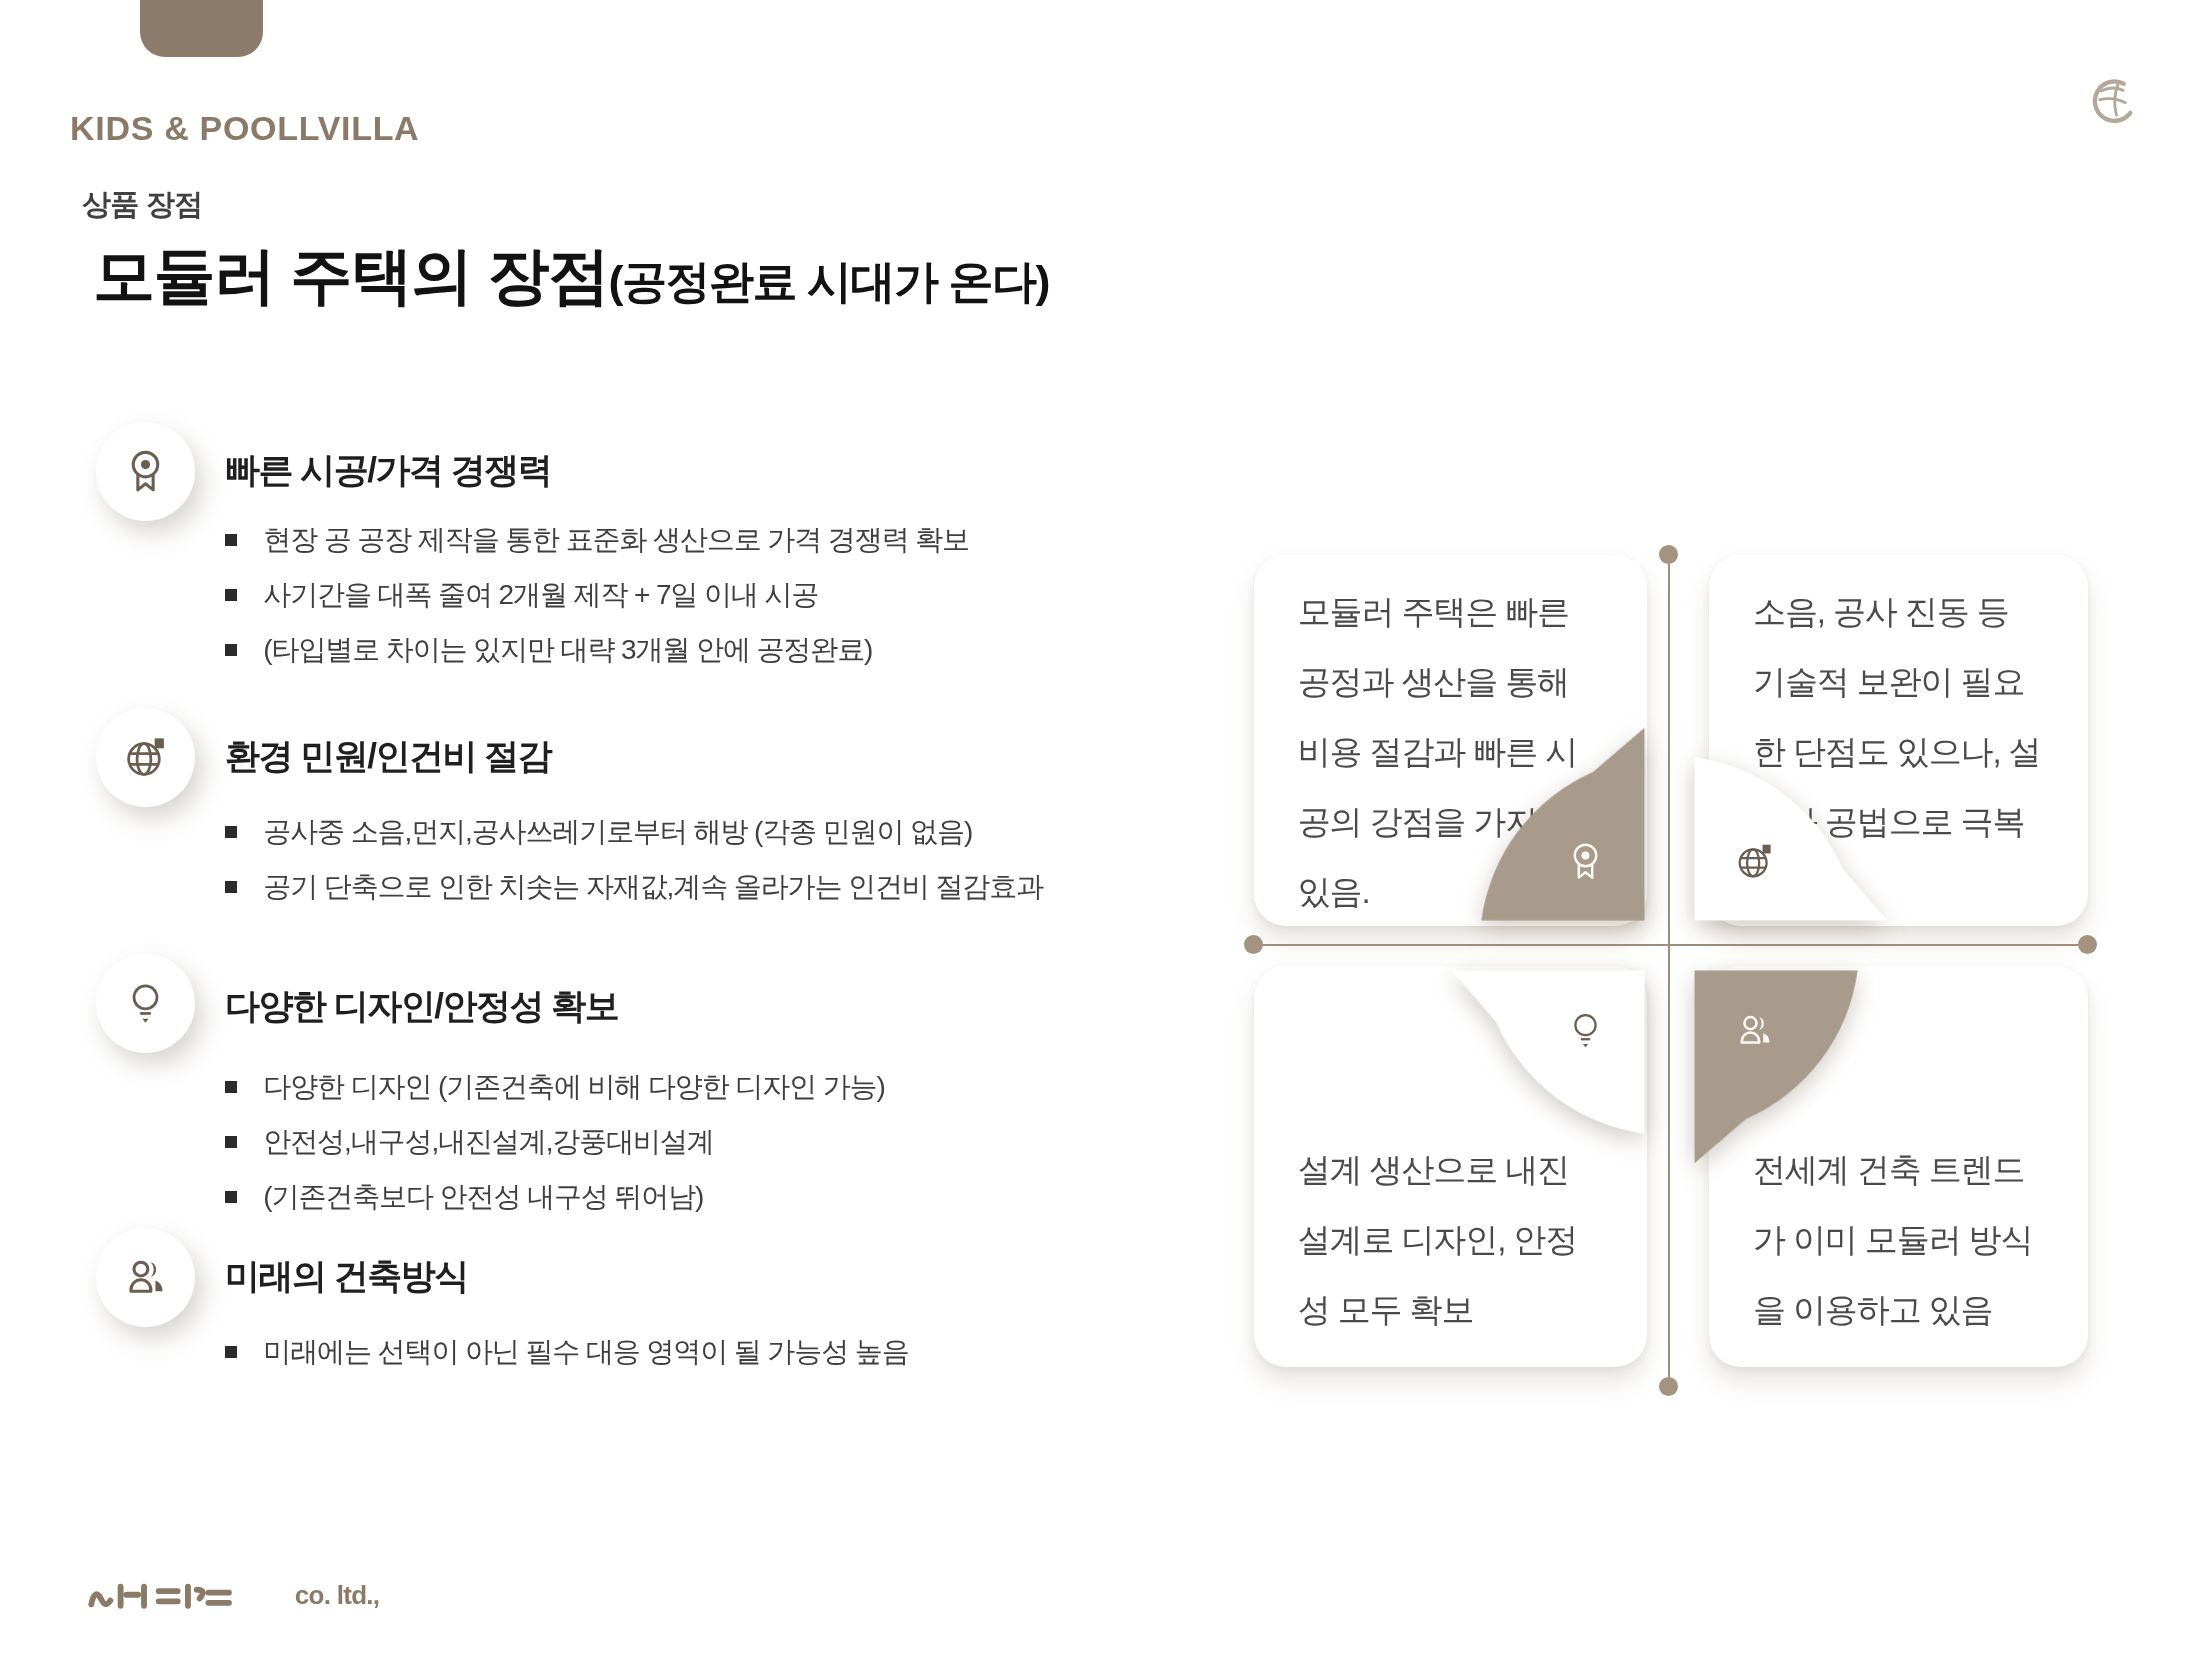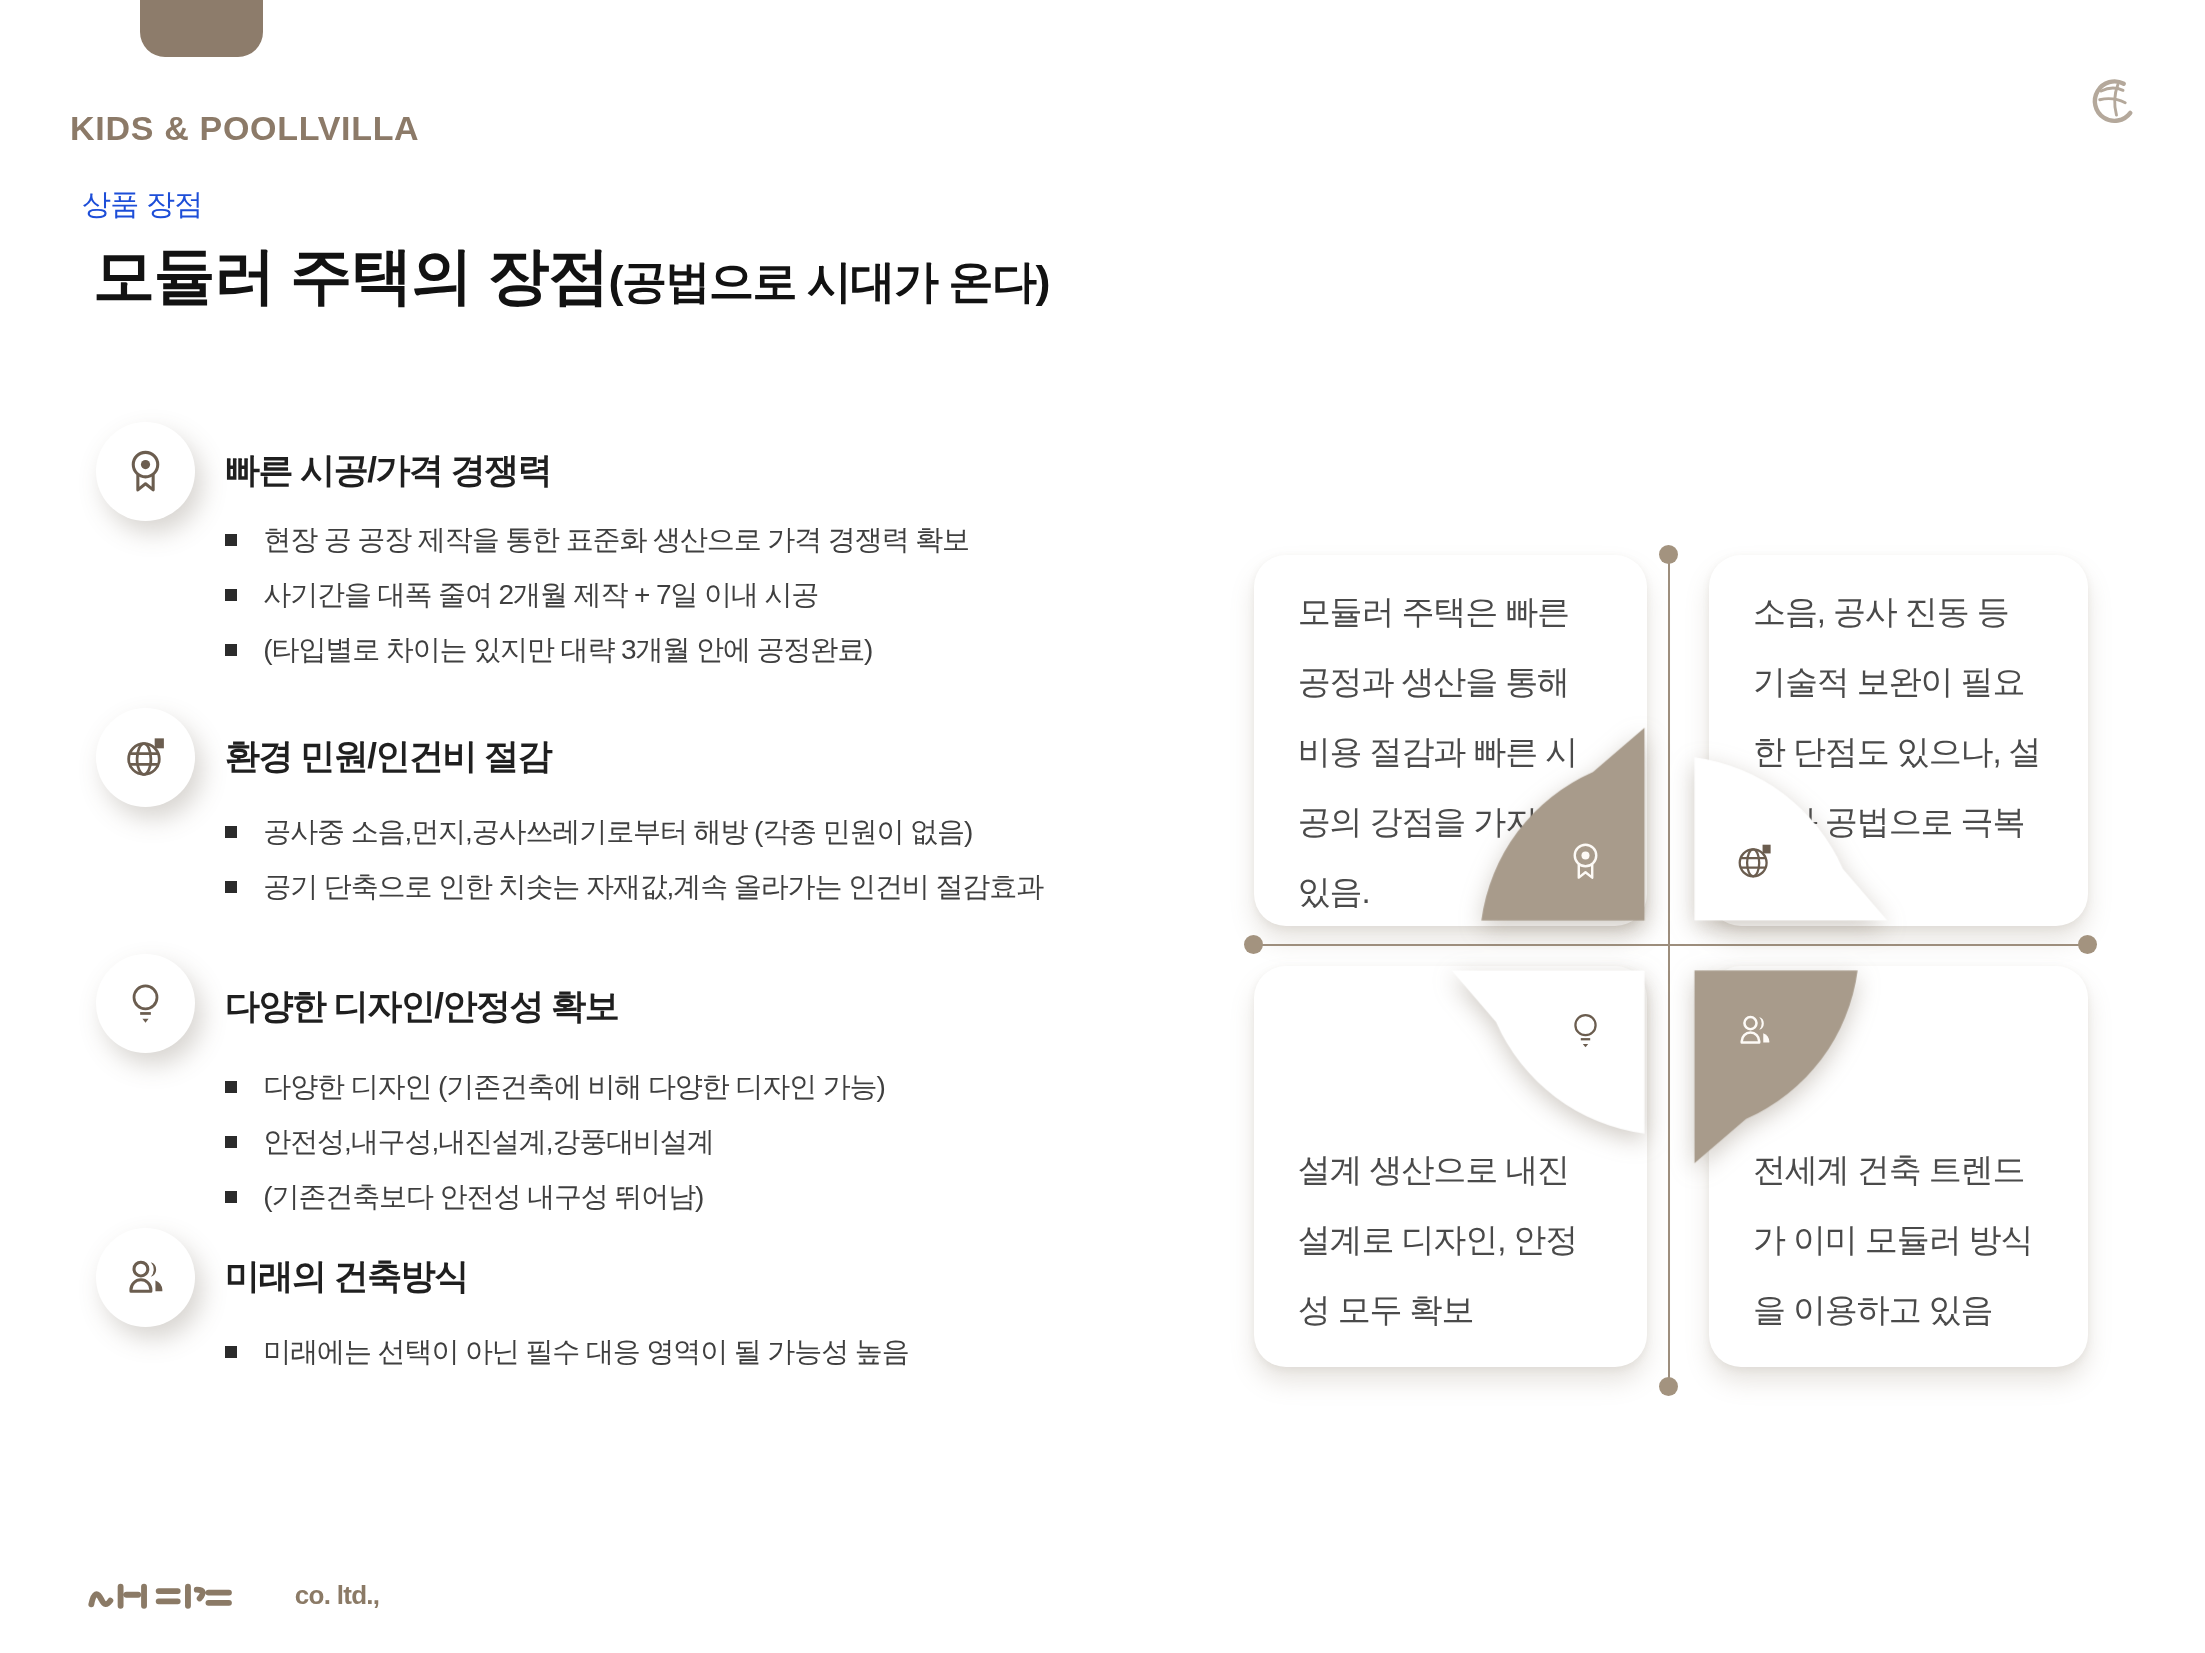--- a/index.html
+++ b/index.html
@@ -6,21 +6,21 @@
   body{width:2205px;height:1654px;position:relative;overflow:hidden;
        font-family:"Liberation Sans","DejaVu Sans",sans-serif;color:#222;}
   .abs{position:absolute;}
 
   
   .top-tab{left:140px;top:0;width:123px;height:57px;background:#8d7c6b;
            border-radius:0 0 25px 25px;}
   .brand{left:70px;top:109px;font-size:34px;font-weight:bold;color:#8c7a68;
          letter-spacing:0.7px;}
   .logo-tr{left:2074px;top:75px;width:66px;height:51px;opacity:.85;}
-  .eyebrow{left:82px;top:185px;font-size:29px;color:#1d4ed8;letter-spacing:-0.7px;}
+  .eyebrow{left:82px;top:185px;font-size:29px;color:#404040;letter-spacing:-0.7px;font-weight:bold;}
   .title-row{left:93px;top:234px;white-space:nowrap;color:#121212;letter-spacing:-1.5px;}
   .title-main{font-size:62px;font-weight:bold;}
   .title-sub{font-size:45px;font-weight:bold;}
 
   
   .feature{left:96px;width:1066px;}
   .icon-badge{position:absolute;left:0;width:99px;height:99px;border-radius:50%;
               background:#fff;box-shadow:7.4px 11.8px 25px rgba(100,88,72,.25);
               display:flex;align-items:center;justify-content:center;color:#6b5d4f;}
   .feature h2{position:absolute;left:129px;margin:0;font-size:35px;font-weight:bold;
@@ -70,21 +70,21 @@
 <div class="abs logo-tr">
   <svg width="66" height="51" viewBox="0 0 90 70" fill="none" stroke="#a79a8a" stroke-linecap="round">
     <path d="M68 12 a27 27 0 1 0 9 40" stroke-width="6"></path>
     <path d="M37 22 c10 -5 21 -5 30 -1" stroke-width="4"></path>
     <path d="M35 34 c12 -3 25 -1 35 4" stroke-width="4"></path>
     <path d="M60 13 c-5 13 -6 27 -2 42" stroke-width="4"></path>
   </svg>
 </div>
 
 <div class="abs eyebrow">상품 장점</div>
-<div class="abs title-row"><span class="title-main">모듈러 주택의 장점</span><span class="title-sub">(공법으로 시대가 온다)</span></div>
+<div class="abs title-row"><span class="title-main">모듈러 주택의 장점</span><span class="title-sub">(공정완료 시대가 온다)</span></div>
 
 <section class="abs feature" style="top:422px">
   <div class="icon-badge">
     <svg width="49" height="49" viewBox="0 0 64 64" fill="none" stroke="currentColor" stroke-width="4">
       <circle cx="32" cy="23" r="16"></circle>
         <circle cx="32" cy="23" r="6" fill="currentColor" stroke="none"></circle>
       <path d="M22 36 L22 56 L32 48 L42 56 L42 36" stroke-linejoin="round"></path>
     </svg>
   </div>
   <h2 style="top:25px">빠른 시공/가격 경쟁력</h2>

